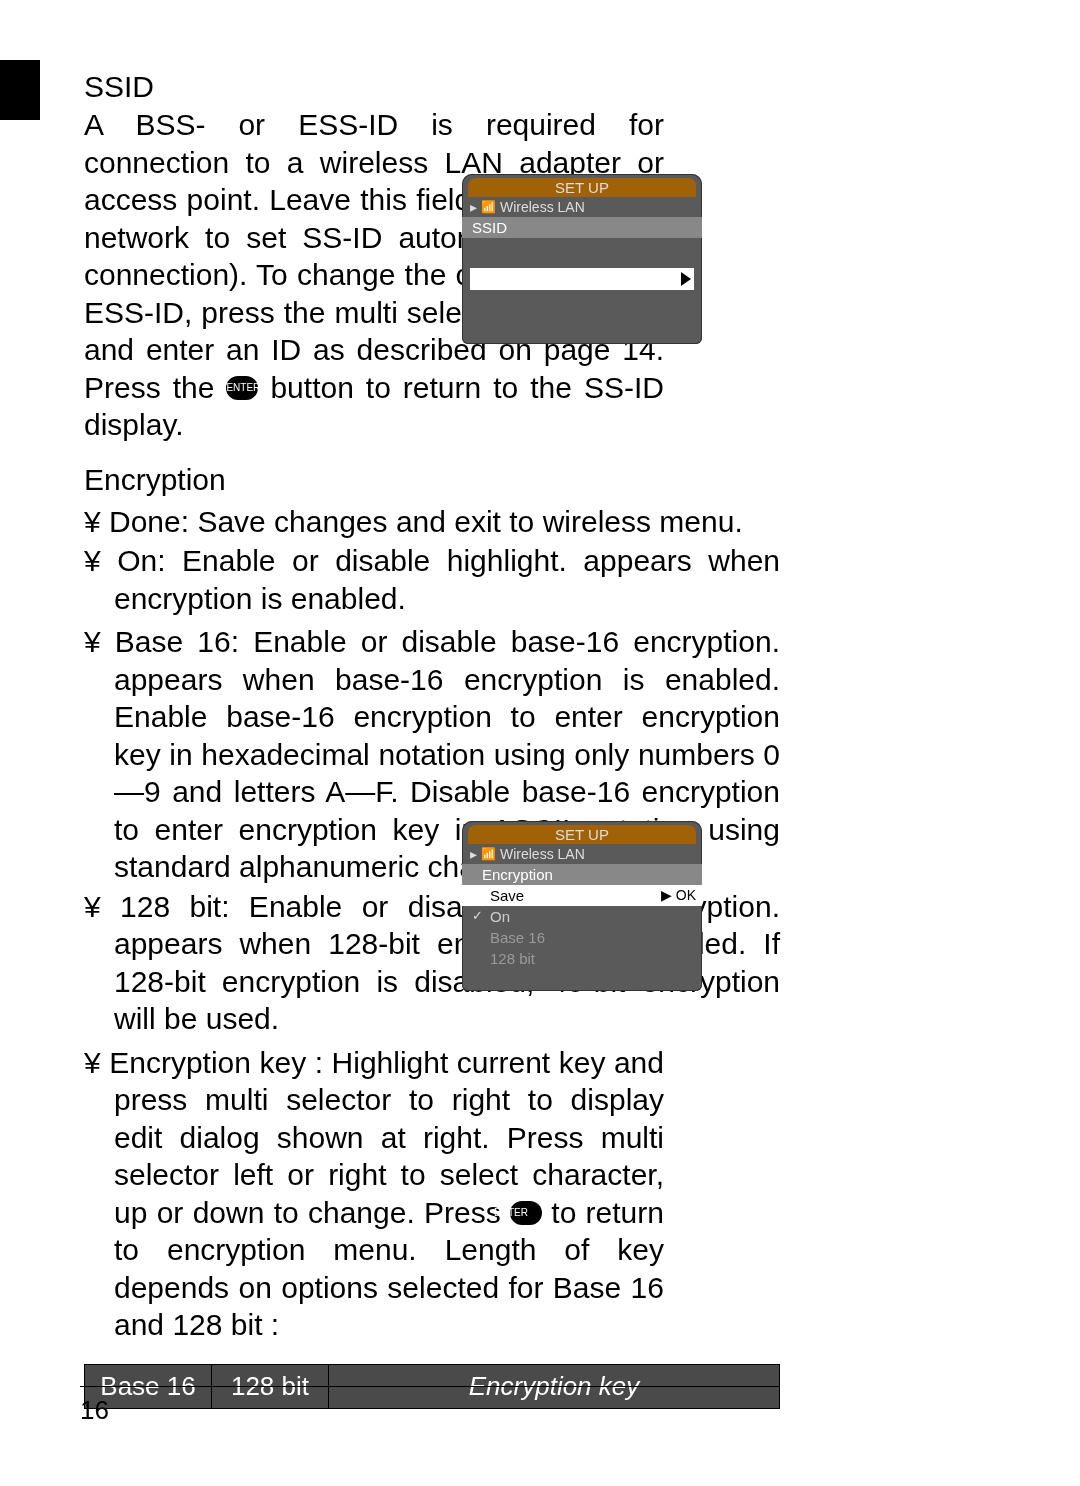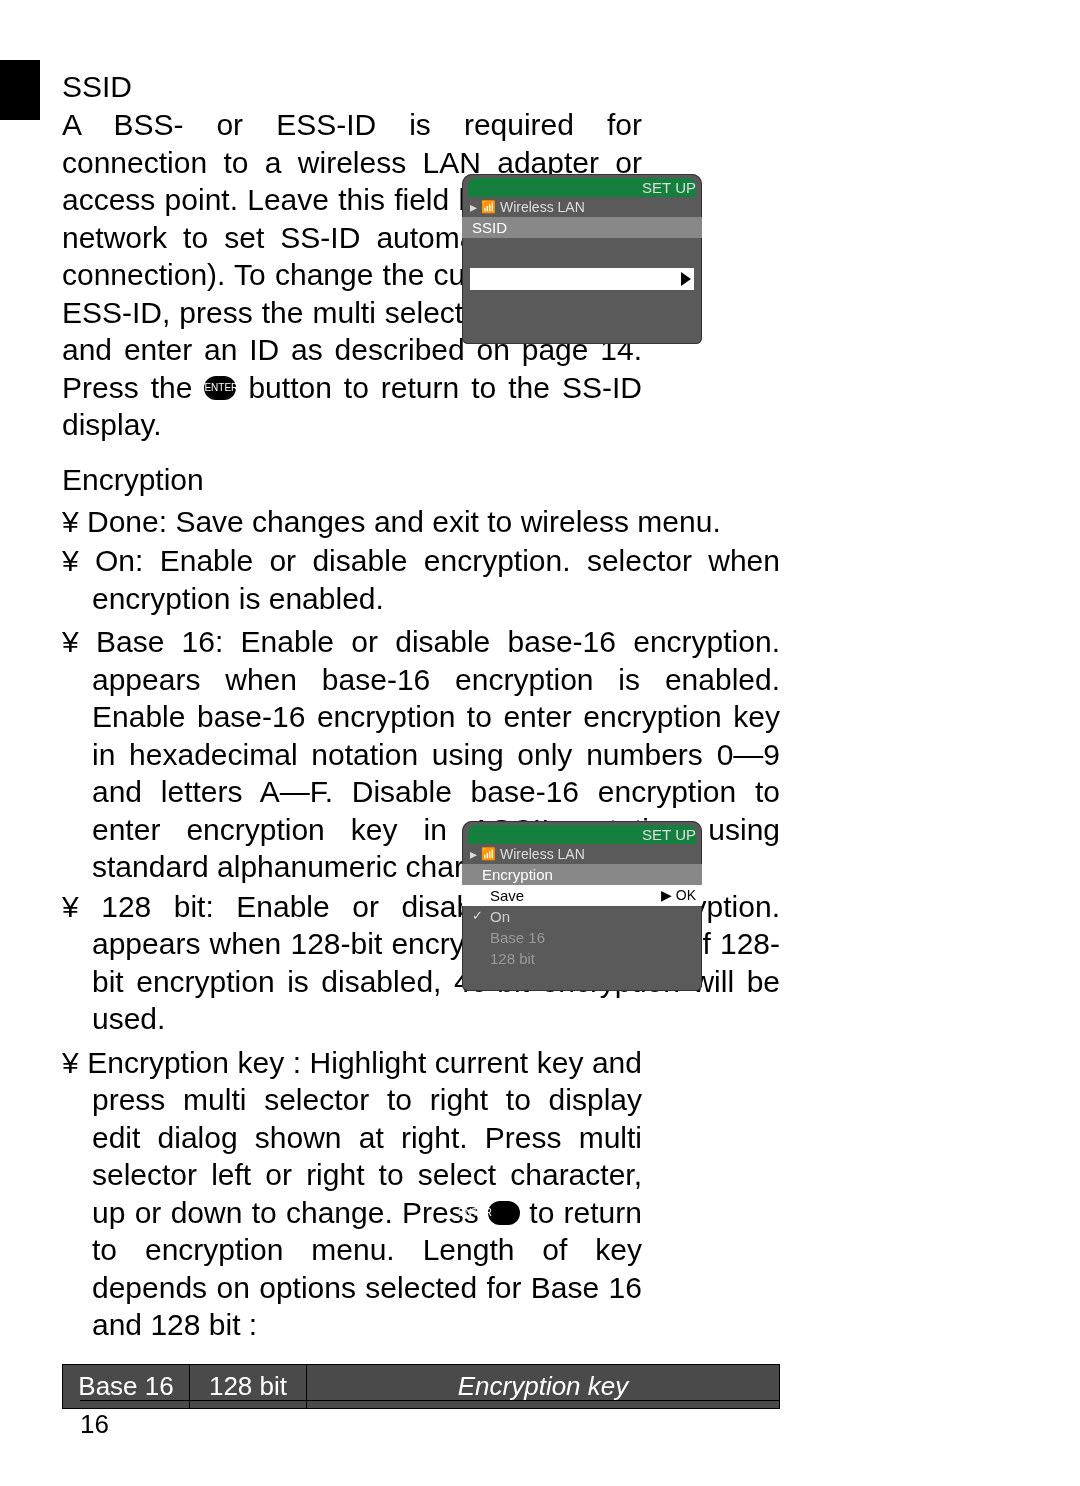--- a/index.html
+++ b/index.html
@@ -1,45 +1,45 @@
 <!DOCTYPE html>
 <html><head>
 <meta charset="utf-8">
 <style>
   html,body{margin:0;padding:0;background:#fff;font-family:Arial,Helvetica,sans-serif;color:#000;}
-  .page{width:860px;height:1486px;position:relative;box-sizing:border-box;padding:70px 80px 60px 62px;}
+  .page{width:860px;height:1486px;position:relative;box-sizing:border-box;padding:70px 80px 60px 84px;}
   .black-tab{position:absolute;left:0;top:60px;width:40px;height:60px;background:#000;}
   .section-title{font-size:30px;margin-bottom:2px;}
   .body-text{font-size:30px;line-height:1.25;text-align:justify;}
-  .enter-icon{display:inline-block;width:32px;height:24px;background:#000;border-radius:12px;color:#fff;font-size:10px;line-height:24px;vertical-align:middle;position:relative;top:-2px;}
+  .enter-icon{display:inline-block;width:32px;height:24px;background:#000;border-radius:12px;color:#fff;font-size:10px;line-height:24px;text-align:center;vertical-align:middle;position:relative;top:-2px;}
   .bullet-list{margin:6px 0 0 0;padding:0;list-style:none;}
   .bullet-list li{font-size:30px;line-height:1.25;padding-left:30px;text-indent:-30px;text-align:justify;margin-bottom:2px;}
   
   .screen{position:absolute;width:240px;background:#5a5a5a;border-radius:10px 10px 6px 6px;color:#fff;font-size:16px;box-shadow:inset 0 0 0 1px #333;}
-  .screen .titlebar{background:#15803d;color:#ddd;text-align:right;border-radius:8px 8px 0 0;font-size:15px;padding:1px 0;margin:4px 6px 0 6px;}
+  .screen .titlebar{background:#a16207;color:#ddd;text-align:center;border-radius:8px 8px 0 0;font-size:15px;padding:1px 0;margin:4px 6px 0 6px;}
   .screen .crumb{font-size:14px;color:#ddd;padding:2px 8px;display:flex;align-items:center;gap:4px;}
   .screen .wifi{font-size:12px;}
   .screen .row{padding:2px 8px 2px 28px;font-size:15px;color:#ccc;position:relative;}
   .screen .row.sub{background:#888;color:#fff;padding-left:20px;}
   .screen .row.hl{background:#fff;color:#000;padding-left:28px;}
   .screen .row .rarrow{position:absolute;right:6px;top:2px;color:#000;font-size:14px;text-align:right;}
   .screen .ssid-sub{background:#888;color:#fff;padding:2px 10px;font-size:15px;}
   .screen .ssid-field{background:#fff;height:22px;margin:30px 8px 10px 8px;position:relative;}
   .screen .ssid-field .tri{position:absolute;right:3px;top:4px;width:0;height:0;border-top:7px solid transparent;border-bottom:7px solid transparent;border-left:10px solid #000;}
   .screen1{top:104px;right:78px;height:170px;}
   .screen2{top:358px;right:78px;height:170px;}
   .screen .chk{position:absolute;left:10px;top:2px;color:#ddd;font-size:13px;}
   .screen .dim{color:#9a9a9a;}
   
   table.keytab{width:100%;border-collapse:collapse;margin-top:20px;}
   table.keytab th,table.keytab td{border:1px solid #000;padding:6px 8px;font-size:26px;text-align:center;}
   table.keytab th{background:#4a4a4a;color:#fff;font-weight:normal;font-style:italic;}
   table.keytab th:first-child,table.keytab th:nth-child(2){font-style:normal;width:100px;}
   table.keytab th:first-child{width:110px;}
-  .footer{position:absolute;bottom:46px;left:80px;right:80px;border-top:1px solid #000;padding-top:8px;font-size:26px;}
+  .footer{position:absolute;bottom:60px;left:80px;right:80px;border-top:1px solid #000;padding-top:8px;font-size:26px;}
   .para-wrap{position:relative;}
   .para1{width:580px;}
   .para2{width:580px;}
   .para3{width:580px;}
   .full{width:100%;}
   .mt{margin-top:19px;}
 </style>
 </head>
 <body>
 
@@ -66,21 +66,21 @@
         <div class="tri"></div>
       </div>
     </div>
   </div>
 
   <div class="para-wrap mt">
     <div class="section-title">Encryption</div>
 
     <ul class="bullet-list">
       <li>¥ Done: Save changes and exit to wireless menu.</li>
-      <li>¥ On: Enable or disable encryption.    selector when encryption is enabled.</li>
+      <li>¥ On: Enable or disable highlight.    appears when encryption is enabled.</li>
     </ul>
 
     <div class="screen screen2">
       <div class="titlebar">SET  UP</div>
       <div class="crumb">
         <span>▸</span>
         <span class="wifi">📶</span>
         <span>Wireless LAN</span>
       </div>
       <div class="row sub">Encryption</div>

